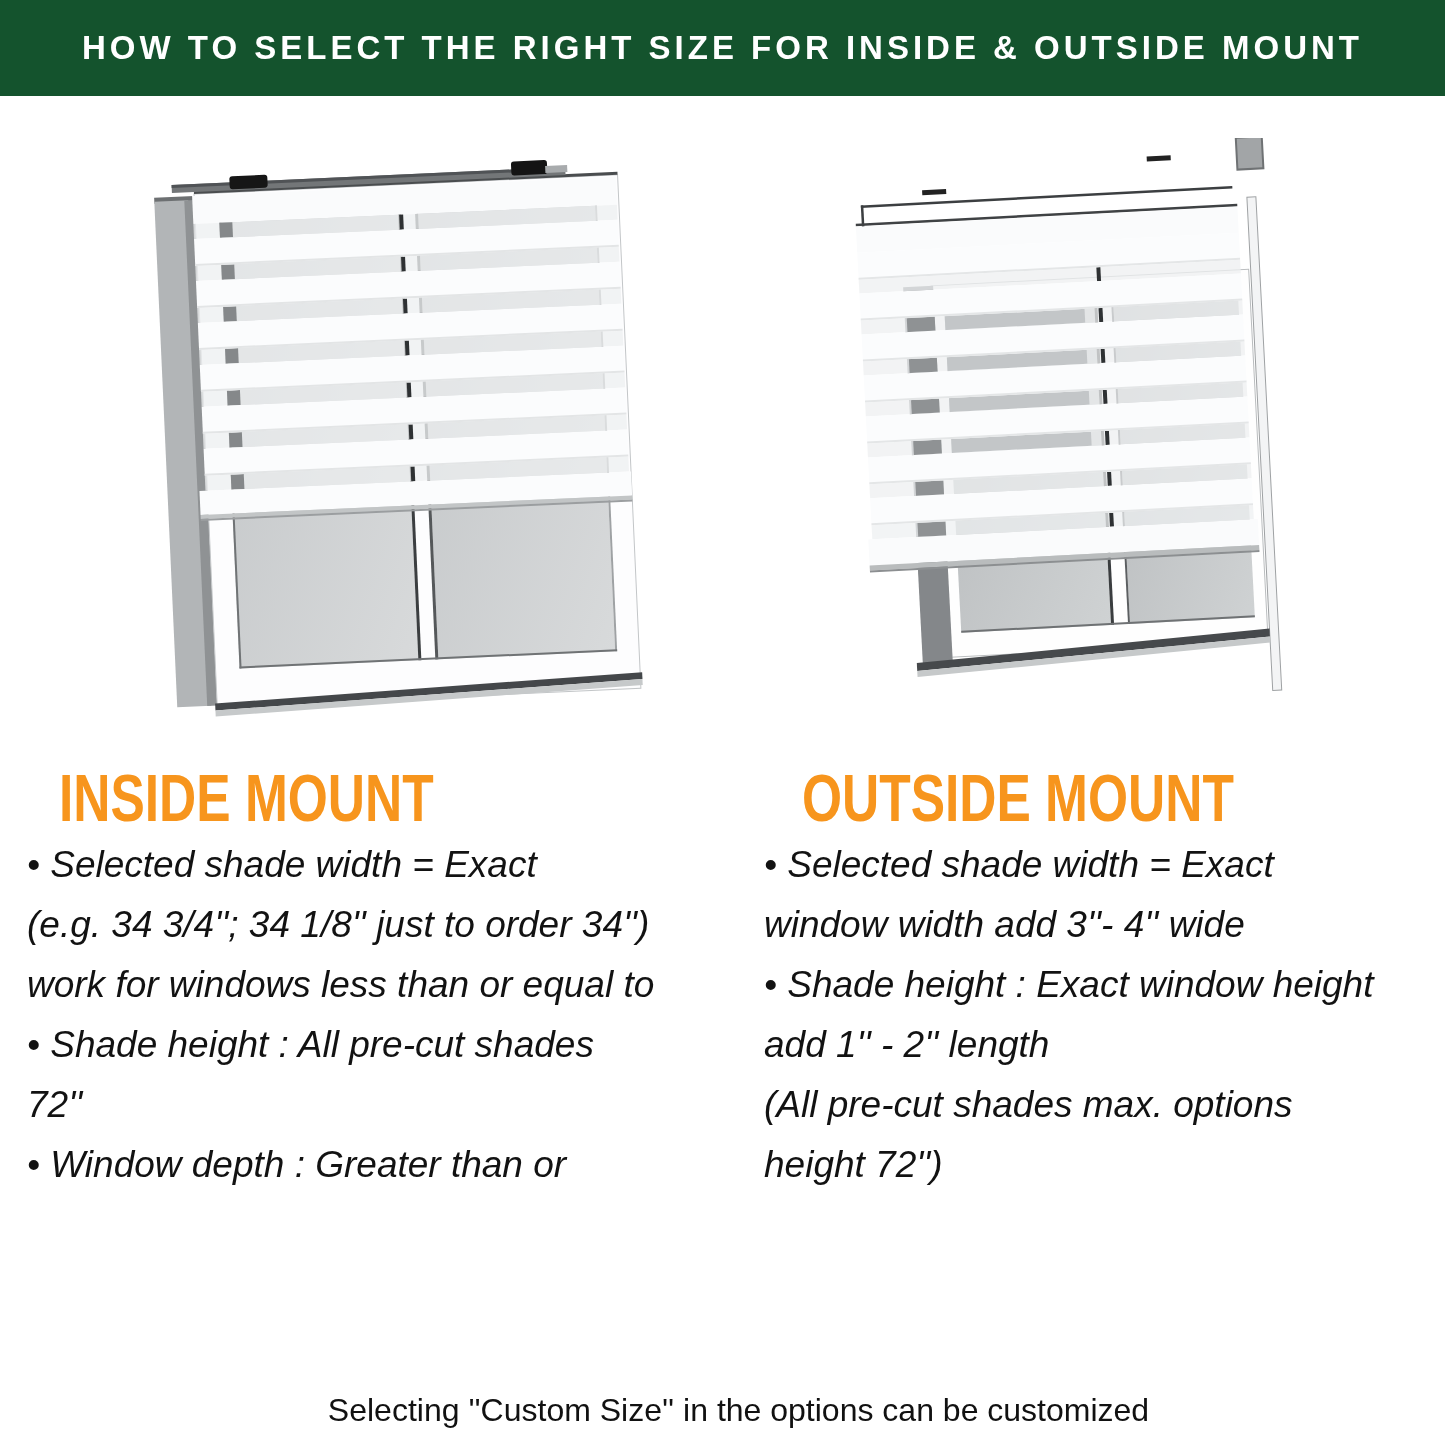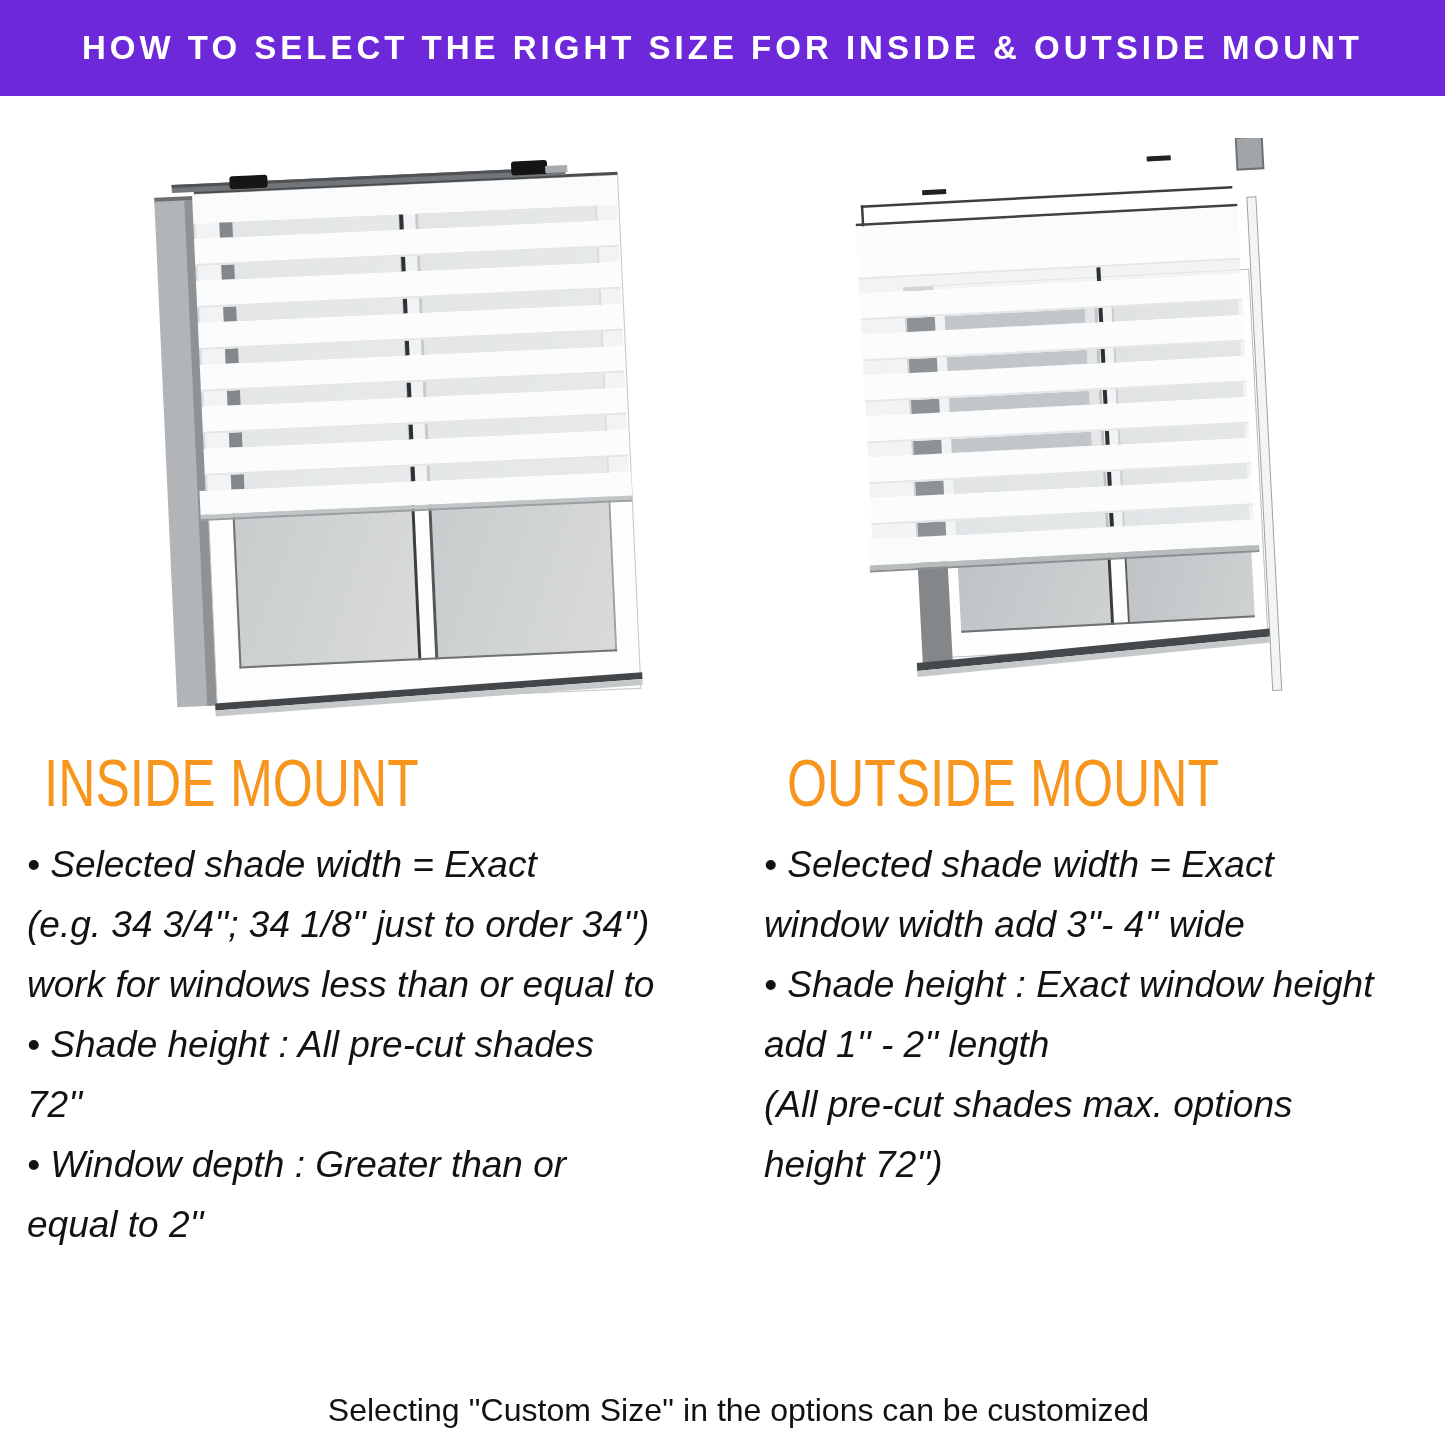--- a/index.html
+++ b/index.html
@@ -6,37 +6,37 @@
   .page{
     position:relative;
     width:1445px;height:1432px;
     background:#ffffff;
     overflow:hidden;
     font-family:"Liberation Sans", sans-serif;
     color:#151515;
   }
   .banner{
     position:absolute;left:0;top:0;width:1445px;height:96px;
-    background:#6d28d9;
+    background:#14532d;
     display:flex;align-items:center;justify-content:center;
   }
   .banner span{
     color:#ffffff;
     font-size:33px;
     font-weight:bold;
     letter-spacing:4px;
     white-space:nowrap;
   }
   .fig{position:absolute;margin:0;padding:0;}
   .fig-left{left:125px;top:145px;width:545px;height:575px;}
   .fig-right{left:855px;top:138px;width:460px;height:592px;}
   .heading{
-    position:absolute;margin:0;
+    position:absolute;margin:15px;
     color:#F7951D;
-    font-size:66px;line-height:66px;font-weight:normal;
+    font-size:66px;line-height:66px;font-weight:bold;
     white-space:nowrap;
   }
   .heading .squeeze{display:inline-block;transform:scaleX(0.78);transform-origin:left center;}
   .h-inside{left:44px;top:750px;}
   .h-outside{left:787px;top:750px;}
   .col{position:absolute;font-size:37px;line-height:60px;color:#121212;font-style:italic;}
   .col-inside{left:27px;top:835px;width:680px;}
   .col-outside{left:764px;top:835px;width:680px;}
   .col .line{white-space:nowrap;}
   .footer{
@@ -258,21 +258,20 @@
   <h2 class="heading h-inside"><span class="squeeze">INSIDE MOUNT</span></h2>
   <h2 class="heading h-outside"><span class="squeeze">OUTSIDE MOUNT</span></h2>
 
   <div class="col col-inside">
       <div class="line">• Selected shade width = Exact</div>
       <div class="line">(e.g. 34 3/4''; 34 1/8'' just to order 34'')</div>
       <div class="line">work for windows less than or equal to</div>
       <div class="line">• Shade height : All pre-cut shades</div>
       <div class="line">72''</div>
       <div class="line">• Window depth : Greater than or</div>
-      <div class="line">equal to 2''</div>
     </div>
   <div class="col col-outside">
       <div class="line">• Selected shade width = Exact</div>
       <div class="line">window width add 3''- 4'' wide</div>
       <div class="line">• Shade height : Exact window height</div>
       <div class="line">add 1'' - 2'' length</div>
       <div class="line">(All pre-cut shades max. options</div>
       <div class="line">height 72'')</div>
     </div>
 

